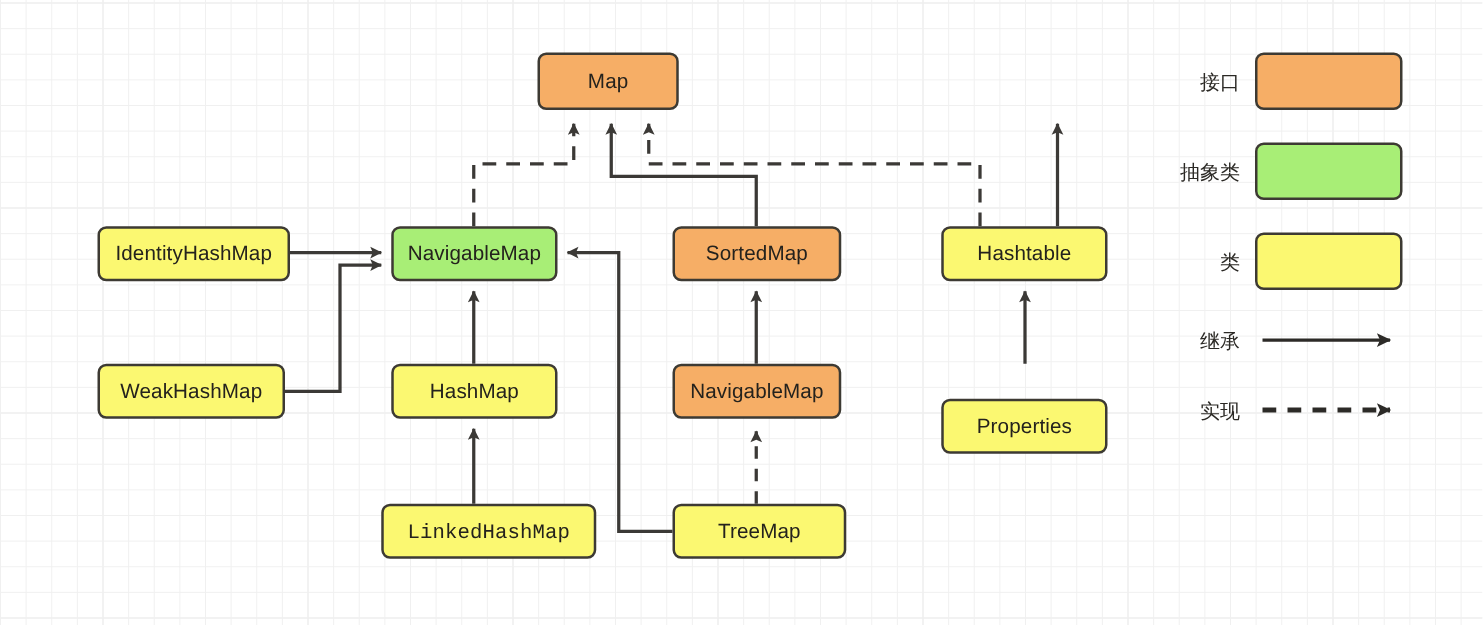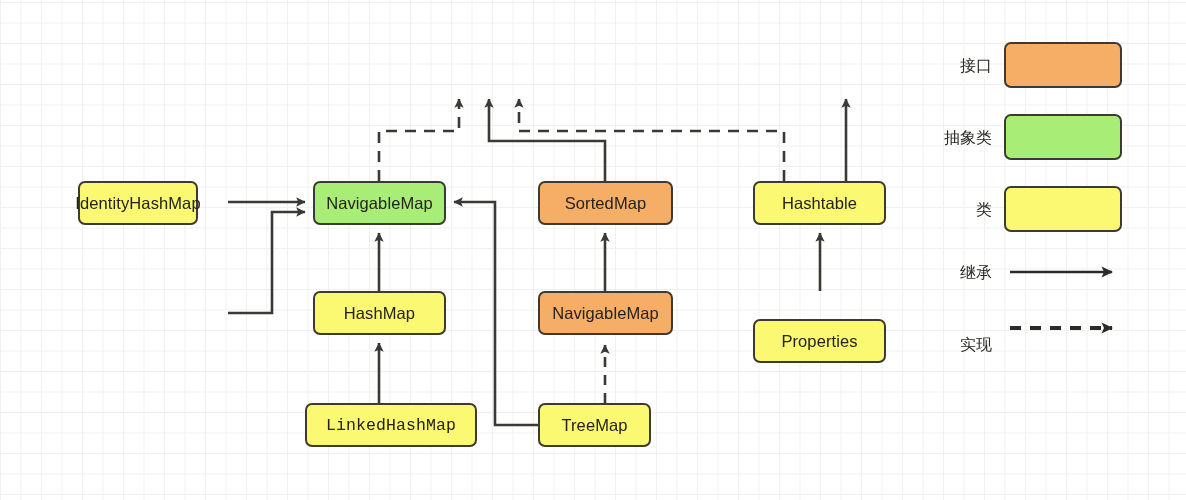--- a/index.html
+++ b/index.html
@@ -126,47 +126,49 @@
        Hashtable --&gt;
       <path d="M 820,291 L 820,233" marker-end="url(#arrowSolid)"></path>
     </g>
 
     <g fill="none" stroke="#2c2a27" stroke-width="2.6">
       <line x1="1010" y1="272" x2="1112" y2="272" marker-end="url(#arrowLegend)"></line>
       <line x1="1010" y1="328" x2="1112" y2="328" stroke-width="4" stroke-dasharray="11 9" marker-end="url(#arrowLegend)"></line>
     </g>
   </svg>
 
+  <div class="node fill-interface" style="left:430px; top:42px;  width:113px; height:46px;">Map</div>
 
 
-  <div class="node fill-class" style="left:78px;  top:181px; width:120px; height:44px;">IdentityHashMap</div>
+  <div class="node fill-class" style="left:78px;  top:181px; width:154px; height:44px;">IdentityHashMap</div>
 
   <div class="node fill-abstract" style="left:313px; top:181px; width:133px; height:44px;">NavigableMap</div>
 
   <div class="node fill-interface" style="left:538px; top:181px; width:135px; height:44px;">SortedMap</div>
 
   <div class="node fill-class" style="left:753px; top:181px; width:133px; height:44px;">Hashtable</div>
 
+  <div class="node fill-class" style="left:78px;  top:291px; width:150px; height:44px;">WeakHashMap</div>
 
   <div class="node fill-class" style="left:313px; top:291px; width:133px; height:44px;">HashMap</div>
 
   <div class="node fill-interface" style="left:538px; top:291px; width:135px; height:44px;">NavigableMap</div>
 
   <div class="node fill-class" style="left:753px; top:291px; width:133px; height:44px;margin-top:28px;">Properties</div>
 
   <div class="node fill-class" style="left:305px; top:403px; width:172px; height:44px;font-family:Liberation Mono, monospace;">LinkedHashMap</div>
 
-  <div class="node fill-class" style="left:538px; top:403px; width:113px; height:44px;">TreeMap</div>
+  <div class="node fill-class" style="left:538px; top:403px; width:139px; height:44px;">TreeMap</div>
 
   <div class="legend-label" style="left:920px; top:56px; width:72px;">接口</div>
   <div class="legend-swatch fill-interface" style="left:1004px; top:42px;"></div>
 
   <div class="legend-label" style="left:920px; top:128px; width:72px;">抽象类</div>
   <div class="legend-swatch fill-abstract" style="left:1004px; top:114px;"></div>
 
   <div class="legend-label" style="left:920px; top:200px; width:72px;">类</div>
   <div class="legend-swatch fill-class" style="left:1004px; top:186px;"></div>
 
   <div class="legend-label" style="left:920px; top:263px; width:72px;">继承</div>
 
-  <div class="legend-label" style="left:920px; top:319px; width:72px;margin-top:16px;">实现</div>
+  <div class="legend-label" style="left:920px; top:319px; width:72px;">实现</div>
 
 </div>
 
 </body></html>

